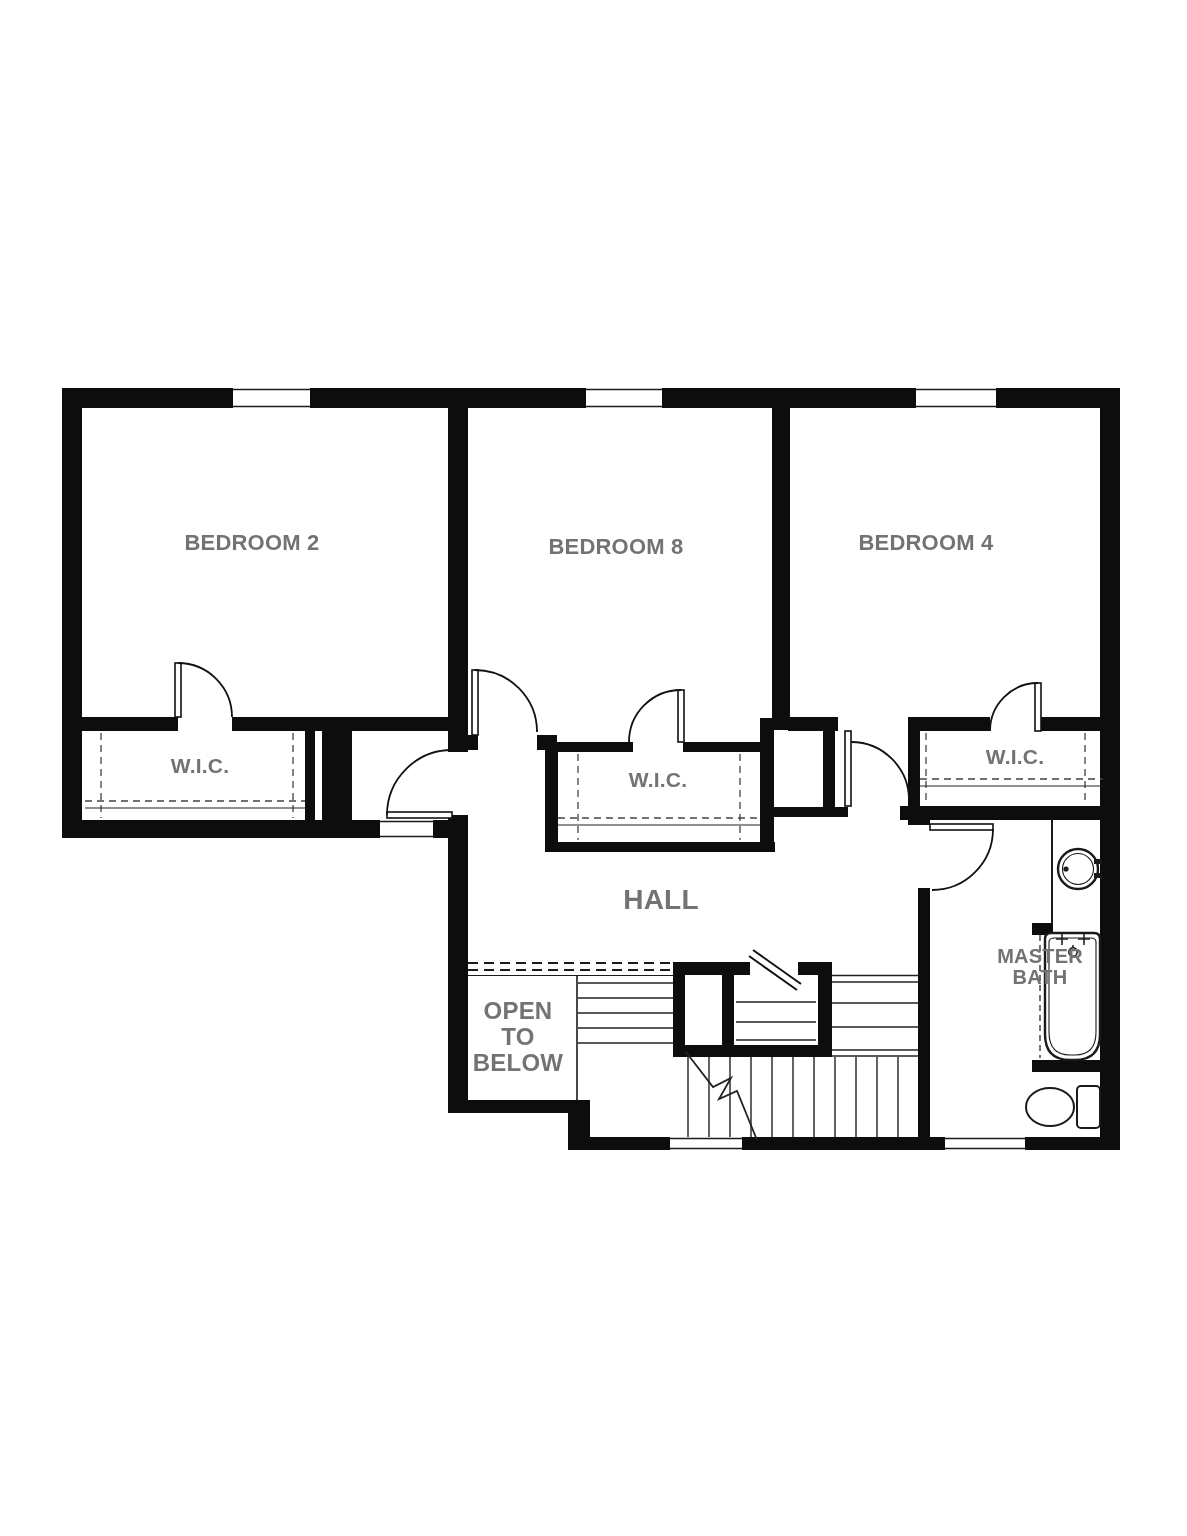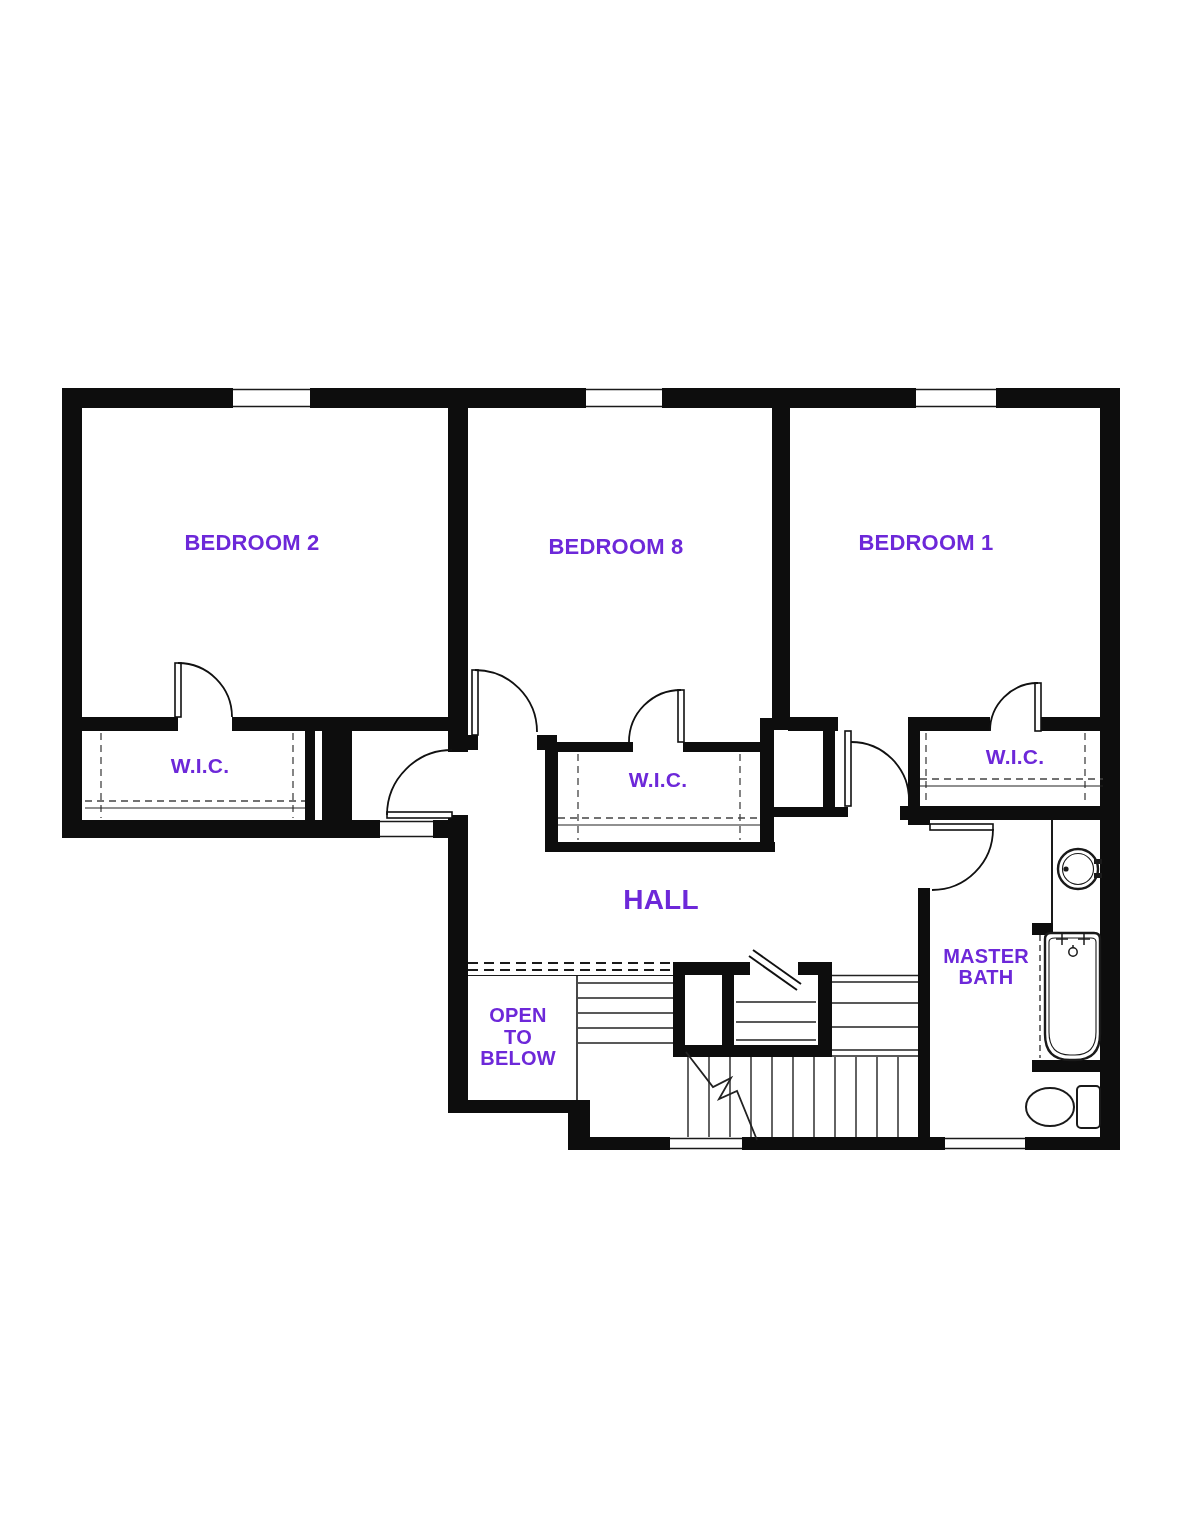--- a/index.html
+++ b/index.html
@@ -1,25 +1,25 @@
 <!DOCTYPE html>
 <html><head>
 <meta charset="utf-8">
 <style>
   html,body{margin:0;padding:0;background:#ffffff;}
   .canvas{position:relative;width:1187px;height:1536px;background:#ffffff;overflow:hidden;
           font-family:"Liberation Sans", sans-serif;}
   .plan-svg{position:absolute;left:0;top:0;}
   .room-label{position:absolute;transform:translate(-50%,-50%);
-              font-weight:bold;color:#6d28d9;white-space:pre-line;text-align:center;
+              font-weight:bold;color:#737373;white-space:pre-line;text-align:center;
               letter-spacing:.2px;line-height:1.1;}
   .lbl-bedroom{font-size:22px;}
   .lbl-wic{font-size:21px;}
   .lbl-hall{font-size:28px;}
-  .lbl-otb{font-size:20px;line-height:1.08;}
+  .lbl-otb{font-size:24px;line-height:1.08;}
   .lbl-master{font-size:20px;line-height:1.05;}
 </style>
 </head>
 <body>
 
 <div class="canvas">
 
 <svg class="plan-svg" width="1187" height="1536" viewBox="0 0 1187 1536">
 
   <g fill="#0d0d0d">
@@ -234,24 +234,24 @@
 
     <g fill="#fff" stroke="#1a1a1a" stroke-width="2">
       <rect x="1077" y="1086" width="23" height="42" rx="4"></rect>
       <ellipse cx="1050" cy="1107" rx="24" ry="19"></ellipse>
     </g>
   </g>
 </svg>
 
 <div class="room-label lbl-bedroom" style="left:252px;top:543px">BEDROOM 2</div>
 <div class="room-label lbl-bedroom" style="left:616px;top:547px">BEDROOM 8</div>
-<div class="room-label lbl-bedroom" style="left:926px;top:543px">BEDROOM 1</div>
+<div class="room-label lbl-bedroom" style="left:926px;top:543px">BEDROOM 4</div>
 <div class="room-label lbl-wic" style="left:200px;top:766px">W.I.C.</div>
 <div class="room-label lbl-wic" style="left:658px;top:780px">W.I.C.</div>
 <div class="room-label lbl-wic" style="left:1015px;top:757px">W.I.C.</div>
 <div class="room-label lbl-hall" style="left:661px;top:900px">HALL</div>
 <div class="room-label lbl-otb" style="left:518px;top:1037px">OPEN
 TO
 BELOW</div>
-<div class="room-label lbl-master" style="left:986px;top:967px">MASTER
+<div class="room-label lbl-master" style="left:1040px;top:967px">MASTER
 BATH</div>
 
 </div>
 
 </body></html>

